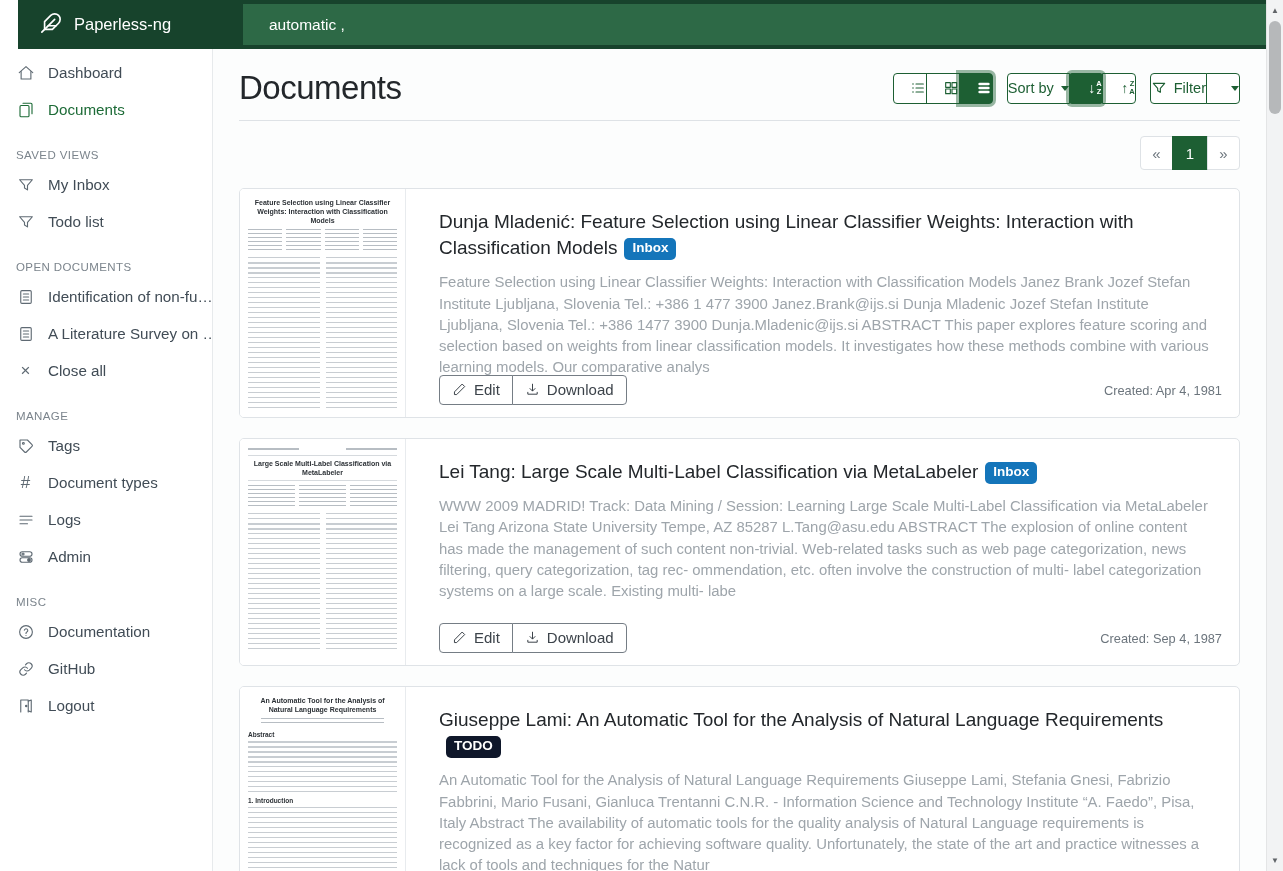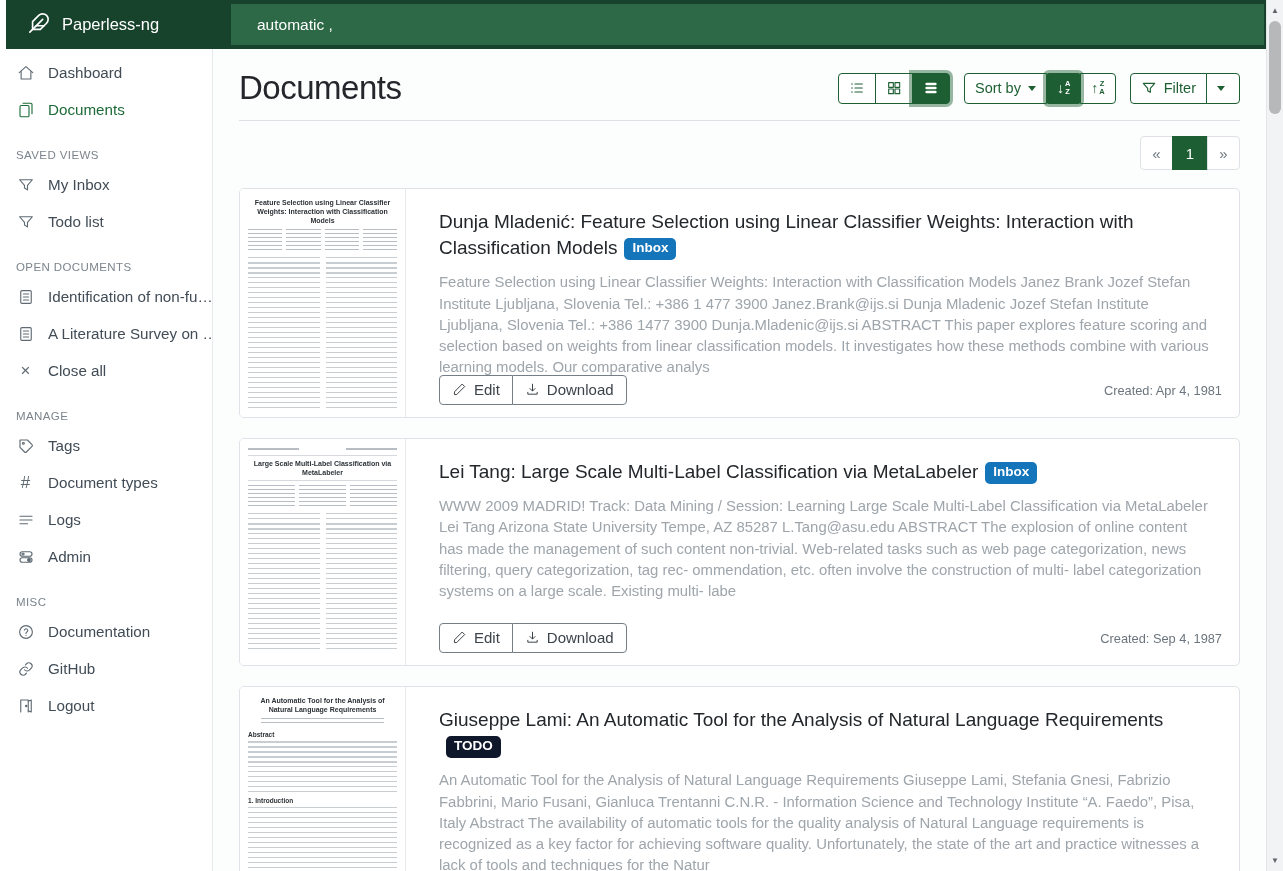--- a/index.html
+++ b/index.html
@@ -2,21 +2,21 @@
 <html><head>
 <meta charset="utf-8">
 <style>
   * { box-sizing: border-box; margin: 0; padding: 0; }
   html,body { width:1283px; height:871px; }
   body {
     font-family: "Liberation Sans", sans-serif;
     background:#ffffff; position:relative; overflow:hidden; color:#212529;
   }
   
-  .navbar { position:absolute; top:0; left:6px; width:1266px; height:49px; background:#17432c; display:flex; align-items:center; z-index:30; }
+  .navbar { position:absolute; top:0; left:18px; width:1266px; height:49px; background:#17432c; display:flex; align-items:center; z-index:30; }
   .brand { width:213px; height:100%; display:flex; align-items:center; padding-left:22px; cursor:pointer; }
   .brand svg { width:22px; height:22px; stroke:#fff; fill:none; stroke-width:1.8; stroke-linecap:round; stroke-linejoin:round; }
   .brand-name { color:#fff; font-size:16.5px; margin-left:12px; }
   .search-wrap { flex:1; padding:4px 8px 4px 12px; height:100%; display:flex; align-items:center; }
   .search-input { width:100%; height:41px; background:#2d6946; border:none; outline:none; color:#fff; font-size:15.5px; padding-left:26px; font-family:"Liberation Sans",sans-serif; }
   .search-input::placeholder { color:#d2e3d8; }
 
   
   .sidebar { position:absolute; top:49px; left:0; width:213px; height:822px; background:#fff; border-right:1px solid #e7eaec; padding-top:5px; z-index:20; overflow:hidden; }
   .nav-item { display:flex; align-items:center; height:37px; padding:0 6px 0 16px; color:#414c56; font-size:15.2px; cursor:pointer; white-space:nowrap; overflow:hidden; }
@@ -27,21 +27,21 @@
   .section-header { margin:21px 0 5px; padding:0 16px; font-size:11.5px; color:#7b848c; letter-spacing:.4px; }
 
   
   .main { position:absolute; top:49px; left:213px; width:1053px; height:822px; background:#fcfdfd; overflow:hidden; }
   .content { padding:0 26px; }
   .header-row { display:flex; justify-content:space-between; align-items:center; padding-top:20px; }
   .page-title { font-size:33px; font-weight:400; color:#23272b; letter-spacing:-.5px; }
   .controls { display:flex; gap:14px; align-items:center; }
   .btn-group { display:inline-flex; }
   .btn-group > * + * { margin-left:-1px; }
-  .gbtn { height:31px; min-width:34px; padding:0 10px; background:#fff; border:1px solid #1d5f33; color:#1d5f33; display:flex; align-items:center; justify-content:space-between; font-size:14.5px; cursor:pointer; font-family:inherit; }
+  .gbtn { height:31px; min-width:34px; padding:0 0; background:#fff; border:1px solid #1d5f33; color:#1d5f33; display:flex; align-items:center; justify-content:flex-end; font-size:14.5px; cursor:pointer; font-family:inherit; }
   .btn-group .gbtn:first-child { border-radius:4px 0 0 4px; }
   .btn-group .gbtn:last-child { border-radius:0 4px 4px 0; }
   .gbtn svg { width:16px; height:16px; stroke:currentColor; fill:none; stroke-width:1.7; stroke-linecap:round; stroke-linejoin:round; }
   .gbtn.icon-fill svg { fill:currentColor; stroke:none; }
   .gbtn.active { background:#1d5f33; color:#fff; border-color:#1d5f33; position:relative; z-index:2; box-shadow:0 0 0 3px rgba(29,95,51,.45); border-radius:3px; }
   .caret { width:0; height:0; border-left:4.5px solid transparent; border-right:4.5px solid transparent; border-top:5px solid currentColor; display:inline-block; margin-left:7px; }
   .sort-letters { display:flex; flex-direction:column; font-size:7.5px; font-weight:700; line-height:1.1; margin-left:1px; }
   .sort-arrow { font-size:14px; line-height:1; }
   hr.title-rule { border:none; border-top:1px solid #dee2e6; margin-top:13px; }
 

